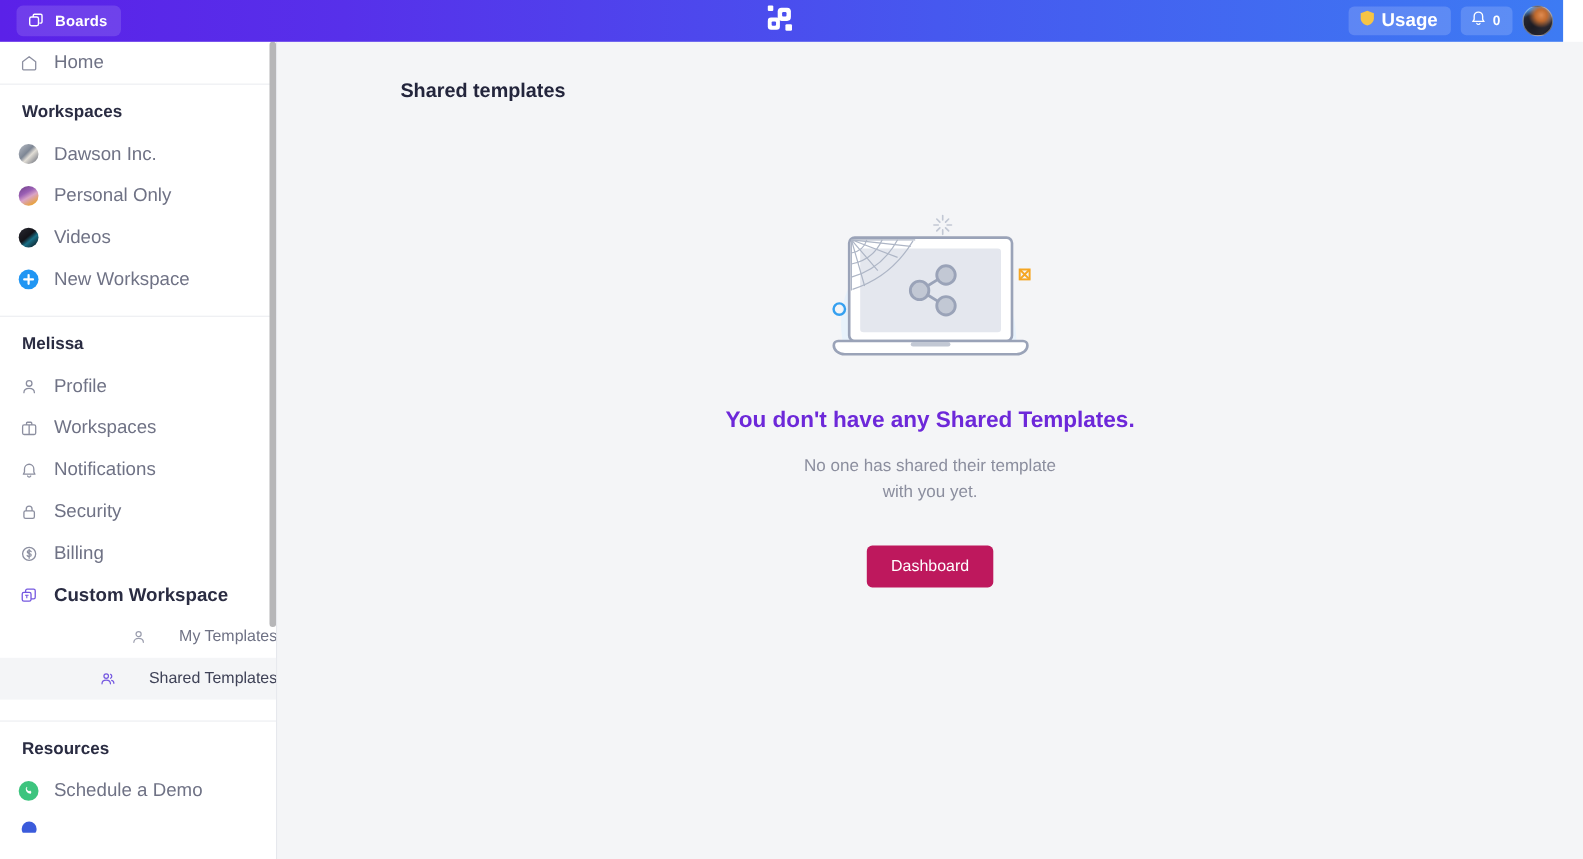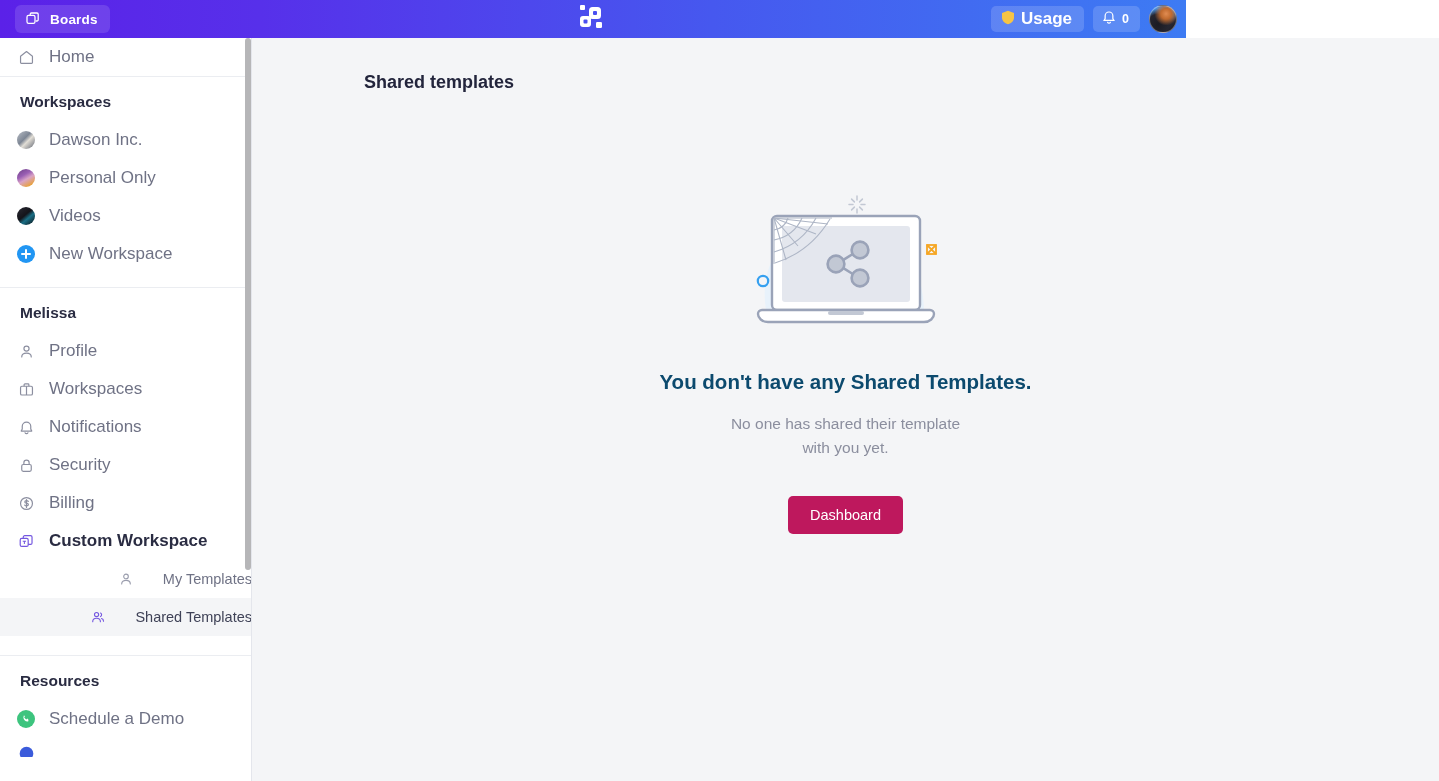--- a/index.html
+++ b/index.html
@@ -6,21 +6,21 @@
   html, body {
     width: 1439px; height: 781px;
     font-family: "Liberation Sans", sans-serif;
     background: #ffffff;
     overflow: hidden;
   }
 
   
   .topbar {
     position: absolute; top: 0; left: 0;
-    width: 1186px; height: 38px;
+    width: 1421px; height: 38px;
     background: linear-gradient(90deg, #5b21e8 0%, #5730ea 22%, #4658ef 60%, #3d7bf3 100%);
     display: flex; align-items: center;
     z-index: 40;
   }
   .boards-btn {
     margin-left: 15px;
     height: 28px;
     display: flex; align-items: center; gap: 8px;
     padding: 0 12px 0 9px;
     border-radius: 6px;
@@ -131,21 +131,21 @@
     font-size: 18px; font-weight: bold; color: #23253c;
     padding: 34px 0 0 112px;
   }
   .empty-wrap {
     position:absolute; top: 150px; left: 0; width: 1187px;
     display:flex; flex-direction:column; align-items:center;
   }
   .illus { position: relative; width: 220px; height: 150px; }
   .empty-title {
     margin-top: 32px;
-    font-size: 20.5px; font-weight: bold; color: #0c4a6e; text-align: right;
+    font-size: 20.5px; font-weight: bold; color: #6d28d9; text-align: right;
   }
   .empty-sub {
     margin-top: 18px; text-align:center; line-height: 24px;
     font-size: 15.5px; color: #8b8e9e;
   }
   .dash-btn {
     margin-top: 36px;
     background:#be185d; color:#fff; border:none;
     font-family:"Liberation Sans", sans-serif;
     font-size: 14.5px; border-radius: 5px;

